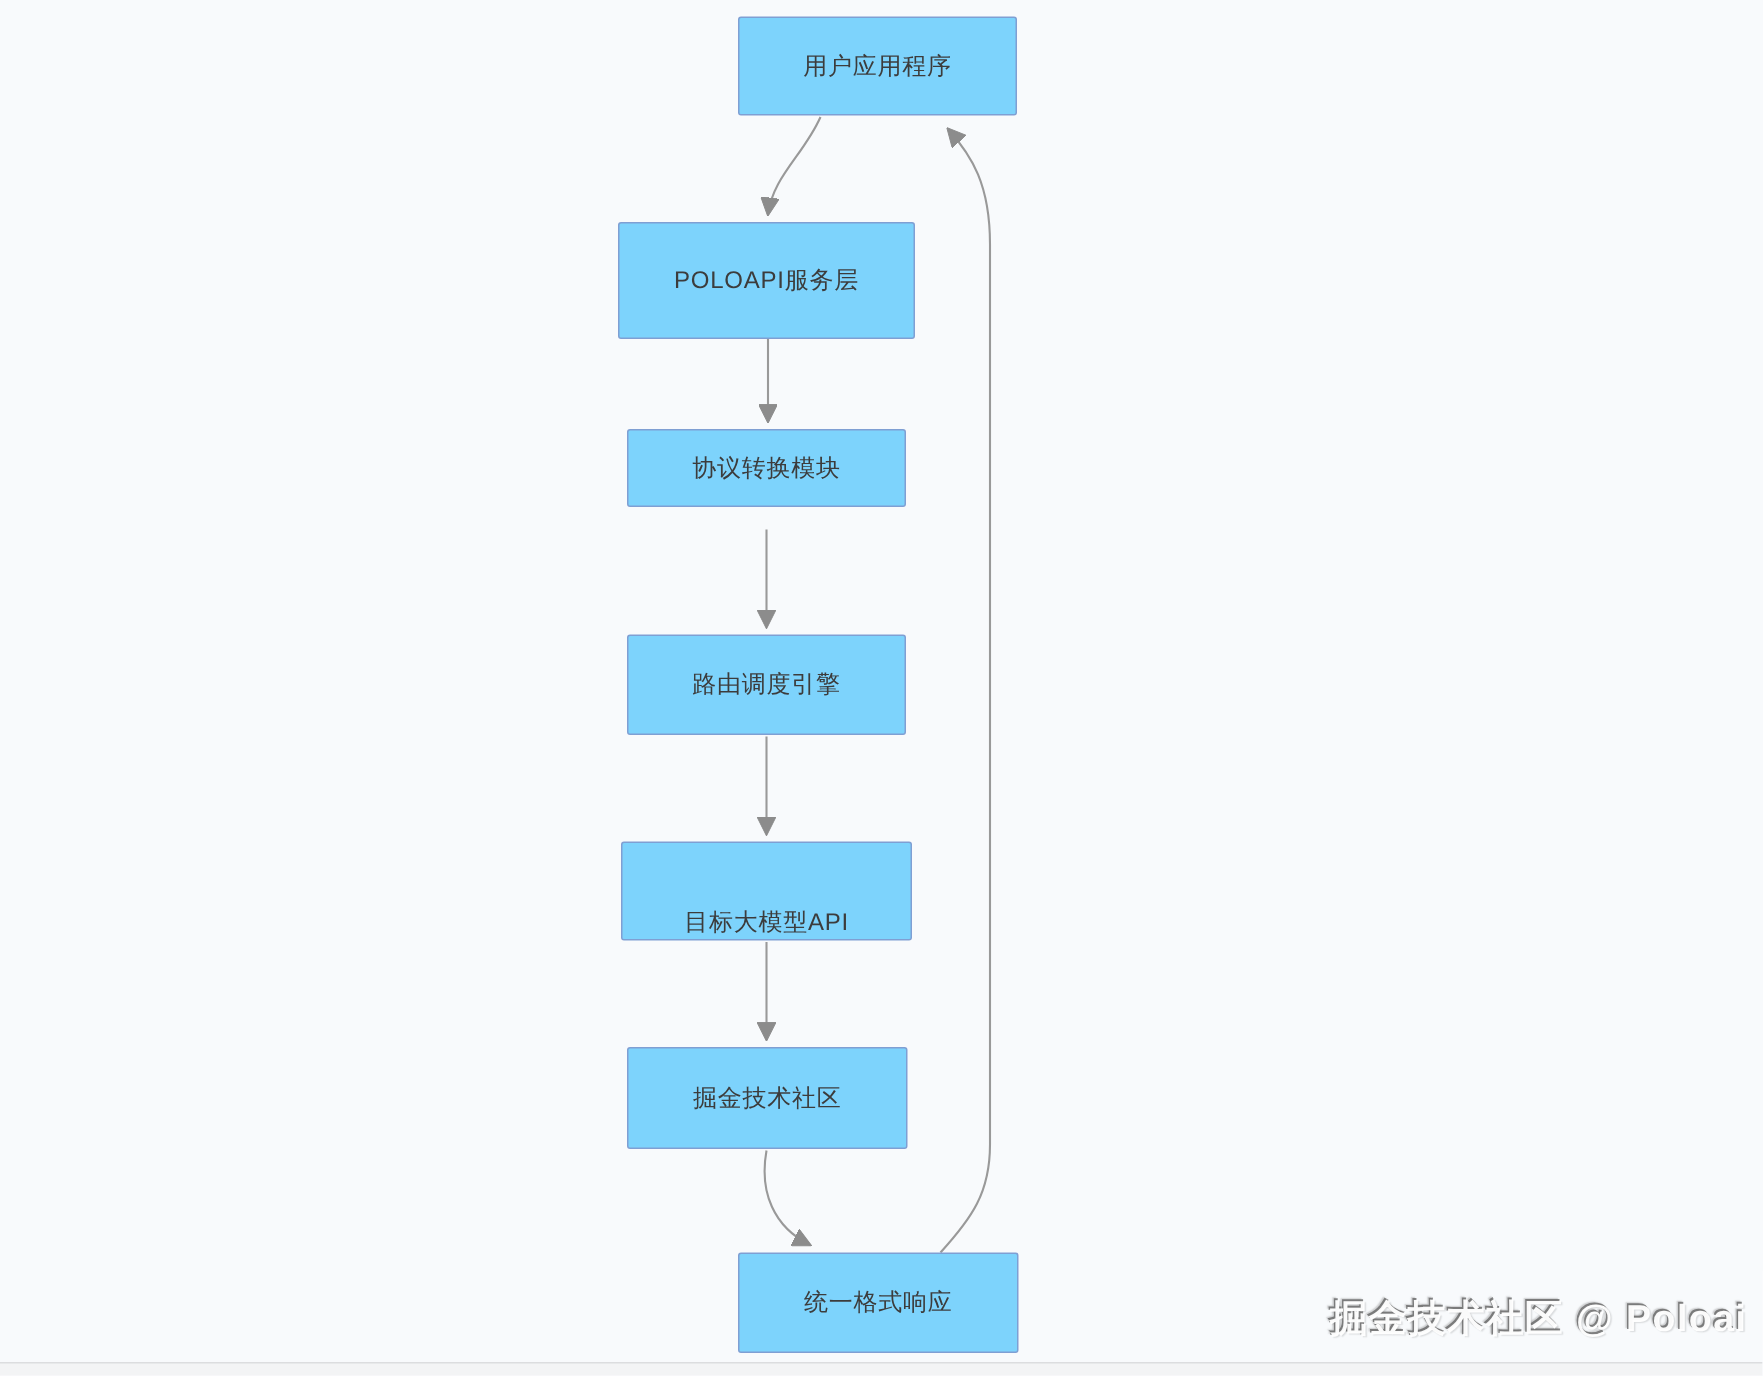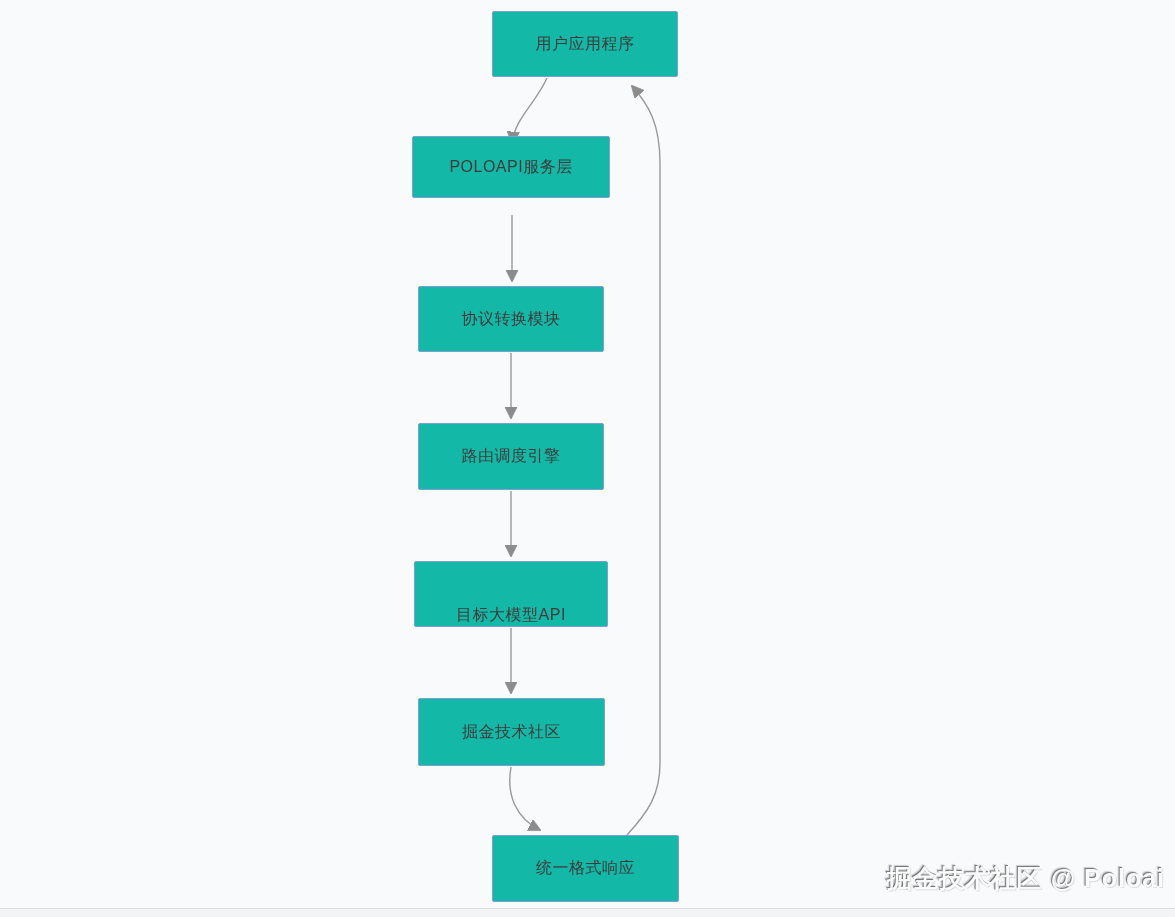--- a/index.html
+++ b/index.html
@@ -18,21 +18,21 @@
     position: absolute;
     left: 0;
     top: 0;
     width: 1175px;
     height: 917px;
     pointer-events: none;
   }
   .node {
     position: absolute;
     box-sizing: border-box;
-    background: #14b8a6;
+    background: #7dd3fc;
     border: 1.5px solid #7f9fd3;
     border-radius: 2px;
     display: flex;
     align-items: center;
     justify-content: center;
     font-size: 16px;
     color: #3c3c3c;
     letter-spacing: 0.5px;
     white-space: nowrap;
   }
@@ -78,25 +78,25 @@
       <path d="M 511 628 L 511 693" marker-end="url(#arrowhead)"></path>
       <path d="M 511 767 C 506 795, 516 818, 540 830" marker-end="url(#arrowhead)"></path>
       <path d="M 627 835 C 648 812, 660 795, 660 763 L 660 163 C 660 123, 648 104, 632 86" marker-end="url(#arrowhead)"></path>
     </g>
   </svg>
 
   <div class="node" style="left:492px; top:11px; width:186px; height:66px;">
     <span>用户应用程序</span>
   </div>
 
-  <div class="node" style="left:412px; top:136px; width:198px; height:62px;">
+  <div class="node" style="left:412px; top:148px; width:198px; height:78px;">
     <span>POLOAPI服务层</span>
   </div>
 
-  <div class="node" style="left:418px; top:286px; width:186px; height:66px;">
+  <div class="node" style="left:418px; top:286px; width:186px; height:52px;">
     <span>协议转换模块</span>
   </div>
 
   <div class="node" style="left:418px; top:423px; width:186px; height:67px;">
     <span>路由调度引擎</span>
   </div>
 
   <div class="node" style="left:414px; top:561px; width:194px; height:66px;align-items:flex-end;">
     <span>目标大模型API</span>
   </div>

